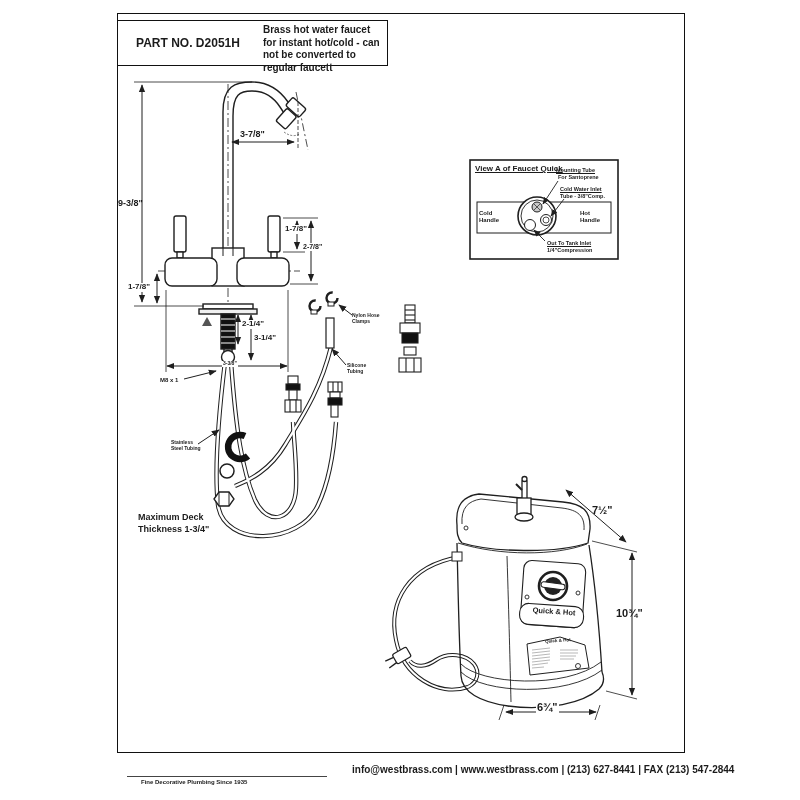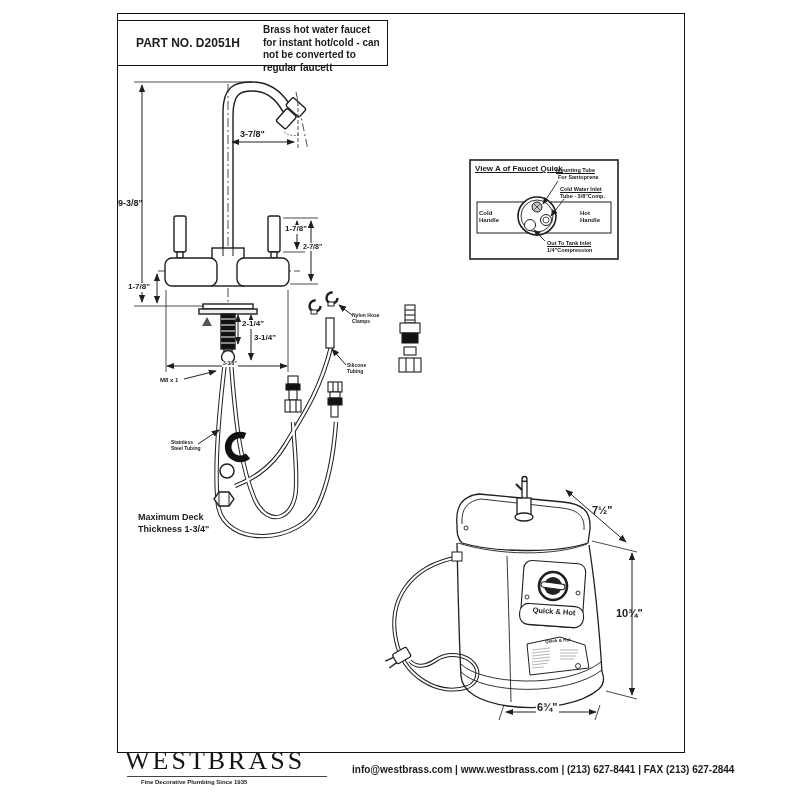--- a/index.html
+++ b/index.html
@@ -286,18 +286,17 @@
   <div class="lbl f6 w7" style="left:580px;top:217px">Handle</div>
   <div class="lbl f55 w7 u" style="left:547px;top:240px">Out To Tank Inlet</div>
   <div class="lbl f55 w7" style="left:547px;top:247px">1/4"Compression</div>
 
   <div class="lbl f11 w6" style="left:592px;top:504px">7½"</div>
   <div class="lbl f11 w6" style="left:616px;top:607px">10¾"</div>
   <div class="lbl f11 w6 bgw" style="left:536px;top:701px">6¾"</div>
   <div class="lbl f75 w7" style="left:523px;top:608px;width:62px;text-align:center;transform:rotate(4deg)">Quick &amp; Hot</div>
   <div class="lbl f4 w7" style="left:545px;top:638px;transform:rotate(-4deg)">Quick &amp; Hot</div>
 
-  <div class="lbl brand" style="left:125px;top:746px">WESTBRASS</div>
   <div style="position:absolute;left:127px;top:776px;width:200px;border-top:1px solid #444"></div>
   <div class="lbl f6 w7" style="left:141px;top:779px">Fine Decorative Plumbing Since 1935</div>
-  <div class="lbl f10 w6" style="left:352px;top:764px">info@westbrass.com  |  www.westbrass.com   |   (213) 627-8441   |   FAX (213) 627-2844</div>
+  <div class="lbl f10 w6" style="left:352px;top:764px">info@westbrass.com  |  www.westbrass.com   |   (213) 627-8441   |   FAX (213) 547-2844</div>
 
 </div>
 
 </body></html>

